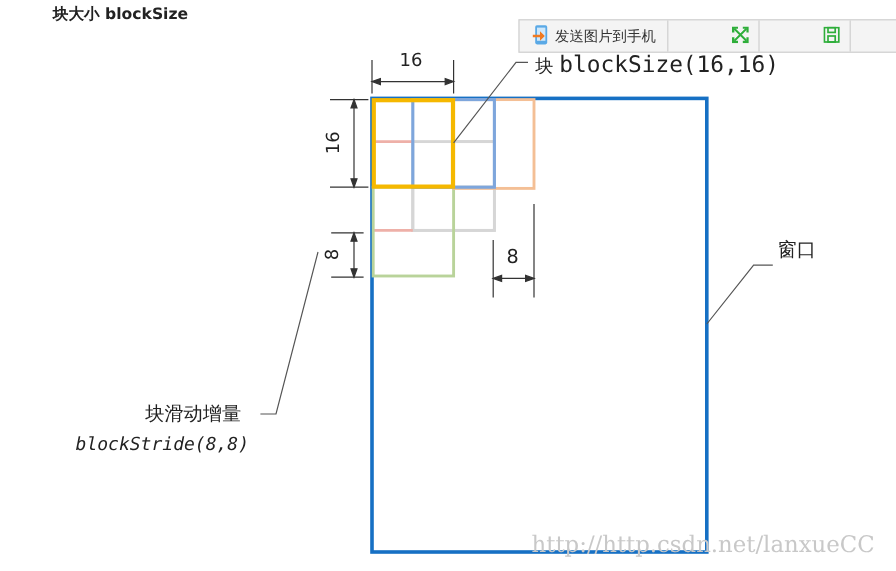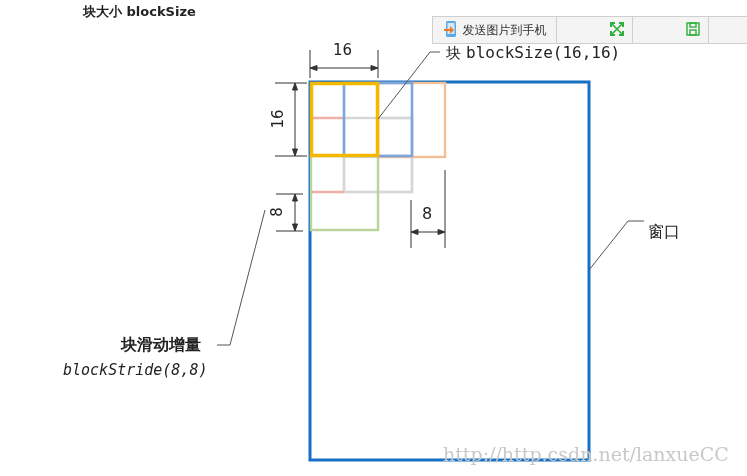--- a/index.html
+++ b/index.html
@@ -1,25 +1,25 @@
 <!DOCTYPE html>
 <html><head>
 <meta charset="utf-8">
 <style>
   html, body { margin: 0; padding: 0; background: #ffffff; }
   body { width: 747px; height: 476px; position: relative; overflow: hidden; font-family: "DejaVu Sans", sans-serif; }
-  .page-title { position: absolute; left: 44px; top: 3px; font-size: 13px; font-weight: bold; color: #222; font-family: "DejaVu Sans", sans-serif; margin-left: 39px; }
+  .page-title { position: absolute; left: 44px; top: 3px; font-size: 13px; font-weight: bold; color: #222; font-family: "DejaVu Sans", sans-serif; }
   .toolbar { position: absolute; left: 432px; top: 16px; height: 28px; display: flex; border: 1px solid #cfcfcf; background: #f4f4f4; box-sizing: border-box; gap: 44px; }
   .tb-btn { display: flex; align-items: center; justify-content: center; height: 100%; border-right: 1px solid #cfcfcf; box-sizing: border-box; cursor: pointer; }
   .tb-btn:last-child { border-right: none; }
   .tb-send { width: 124px; padding: 0 6px; gap: 4px; font-size: 12px; color: #333; }
   .tb-icon { width: 32px; }
   .diagram { position: absolute; left: 0; top: 0; }
   .lbl { position: absolute; color: #222; white-space: nowrap; }
-  .mono { font-family: "DejaVu Sans Mono", monospace; font-size: 16px; }
+  .mono { font-family: "DejaVu Sans Mono", monospace; font-size: 19px; }
   .cjk { font-family: "DejaVu Sans", sans-serif; font-size: 15px; }
   .dim { font-family: "DejaVu Sans", sans-serif; font-size: 15px; }
   .watermark { position: absolute; left: 443px; top: 443px; font-family: "DejaVu Serif", serif; font-size: 19px; color: #c8c8c8; white-space: nowrap; }
 </style>
 </head>
 <body>
 
 <div class="page-title">块大小 blockSize</div>
 
 <div class="toolbar">
@@ -131,18 +131,18 @@
 <div class="lbl dim" style="left:333px; top:41px;">16</div>
 <div class="lbl dim" style="left:268px; top:110px; transform: rotate(-90deg); transform-origin: center;">16</div>
 <div class="lbl dim" style="left:272px; top:203px; transform: rotate(-90deg);">8</div>
 <div class="lbl dim" style="left:422px; top:204px; font-size:16px;">8</div>
 
 <div class="lbl" style="left:446px; top:43px;">
   <span class="cjk">块</span>
   <span class="mono">blockSize(16,16)</span>
 </div>
 
-<div class="lbl cjk" style="left:648px; top:222px; font-size:16px;">窗口</div>
+<div class="lbl cjk" style="left:648px; top:198px; font-size:16px;">窗口</div>
 
-<div class="lbl cjk" style="left:121px; top:335px; font-size:16px;font-weight:bold;">块滑动增量</div>
+<div class="lbl cjk" style="left:121px; top:335px; font-size:16px;">块滑动增量</div>
 <div class="lbl mono" style="left:63px; top:361px; font-size:15px;font-style:italic;">blockStride(8,8)</div>
 
 <div class="watermark">http://http.csdn.net/lanxueCC</div>
 
 </body></html>

